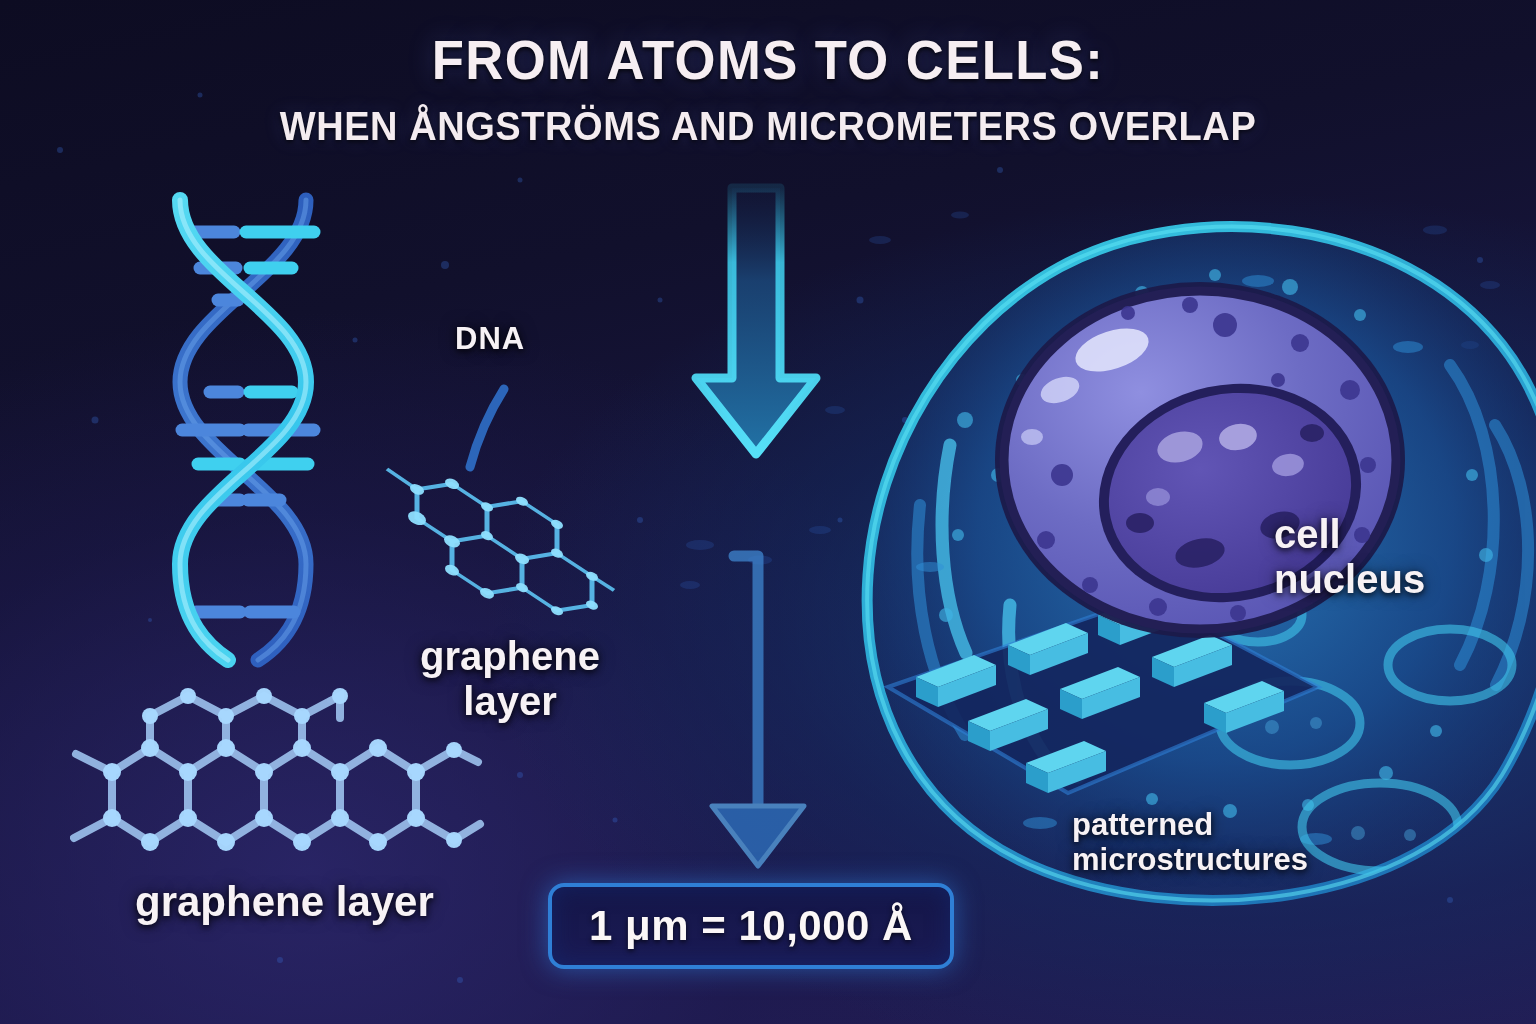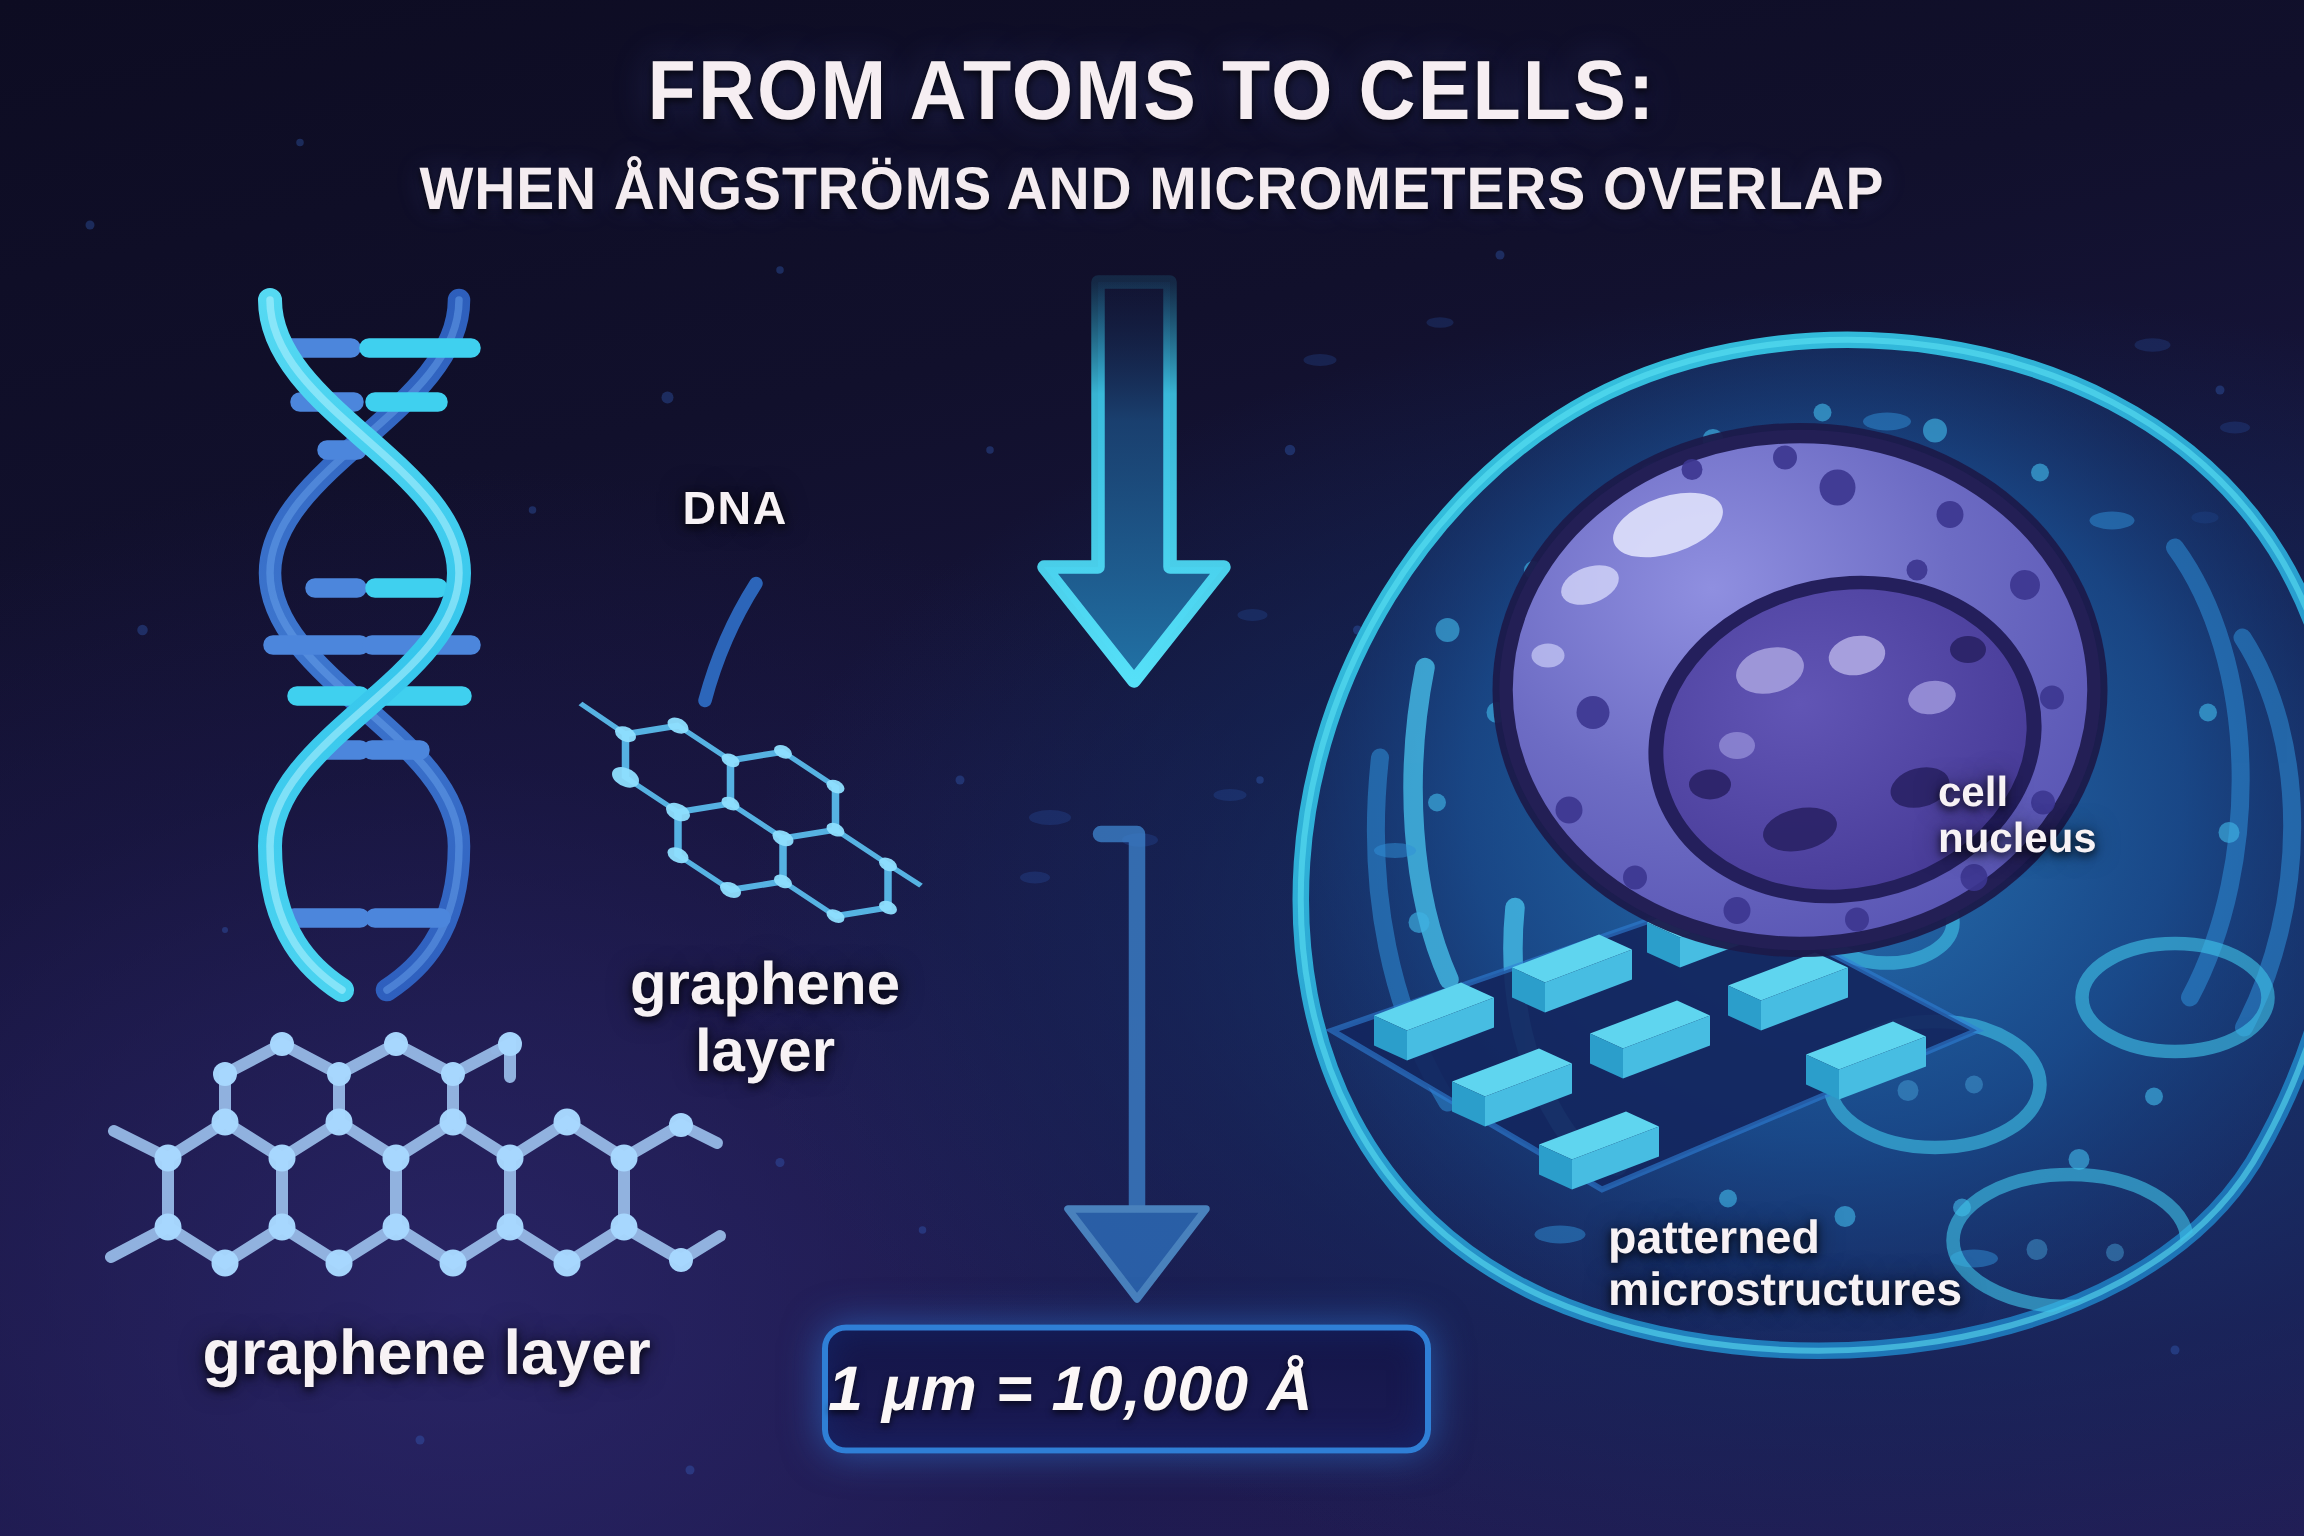--- a/index.html
+++ b/index.html
@@ -52,33 +52,33 @@
     position: absolute;
     color: #f7f2f5;
     font-weight: bold;
     text-shadow: 0 2px 6px rgba(0,0,0,0.85), 0 0 16px rgba(0,0,0,0.5);
     line-height: 1.12;
     white-space: pre-line;
   }
   #label-dna        { left: 455px; top: 322px;  font-size: 31px; letter-spacing: 1px; }
   #label-graphene-s { left: 400px; top: 634px;  font-size: 40px; text-align: center; width: 220px; }
   #label-graphene-b { left: 135px; top: 878px;  font-size: 42px; }
-  #label-nucleus    { left: 1274px; top: 512px; font-size: 28px; margin-left: 18px; }
+  #label-nucleus    { left: 1274px; top: 512px; font-size: 40px; }
   #label-micro      { left: 1072px; top: 808px; font-size: 31px; }
 
   
   #formula-box {
     position: absolute;
     left: 548px; top: 883px;
     width: 398px; height: 78px;
     border: 4px solid #2f7fd6;
     border-radius: 16px;
     background: linear-gradient(180deg, rgba(20,22,72,0.95), rgba(26,26,84,0.95));
     box-shadow: 0 0 26px rgba(50,130,225,0.55), inset 0 0 22px rgba(20,40,110,0.7);
-    display: flex; align-items: center;  font-style: italic;
+    display: flex; align-items: center; justify-content: center;
   }
   #formula-text {
     color: #fbf7f7;
     font-size: 42px;
     font-weight: bold;
     letter-spacing: 0.5px;
     text-shadow: 0 2px 5px rgba(0,0,0,0.7);
   }
 
   svg { position: absolute; overflow: visible; }

